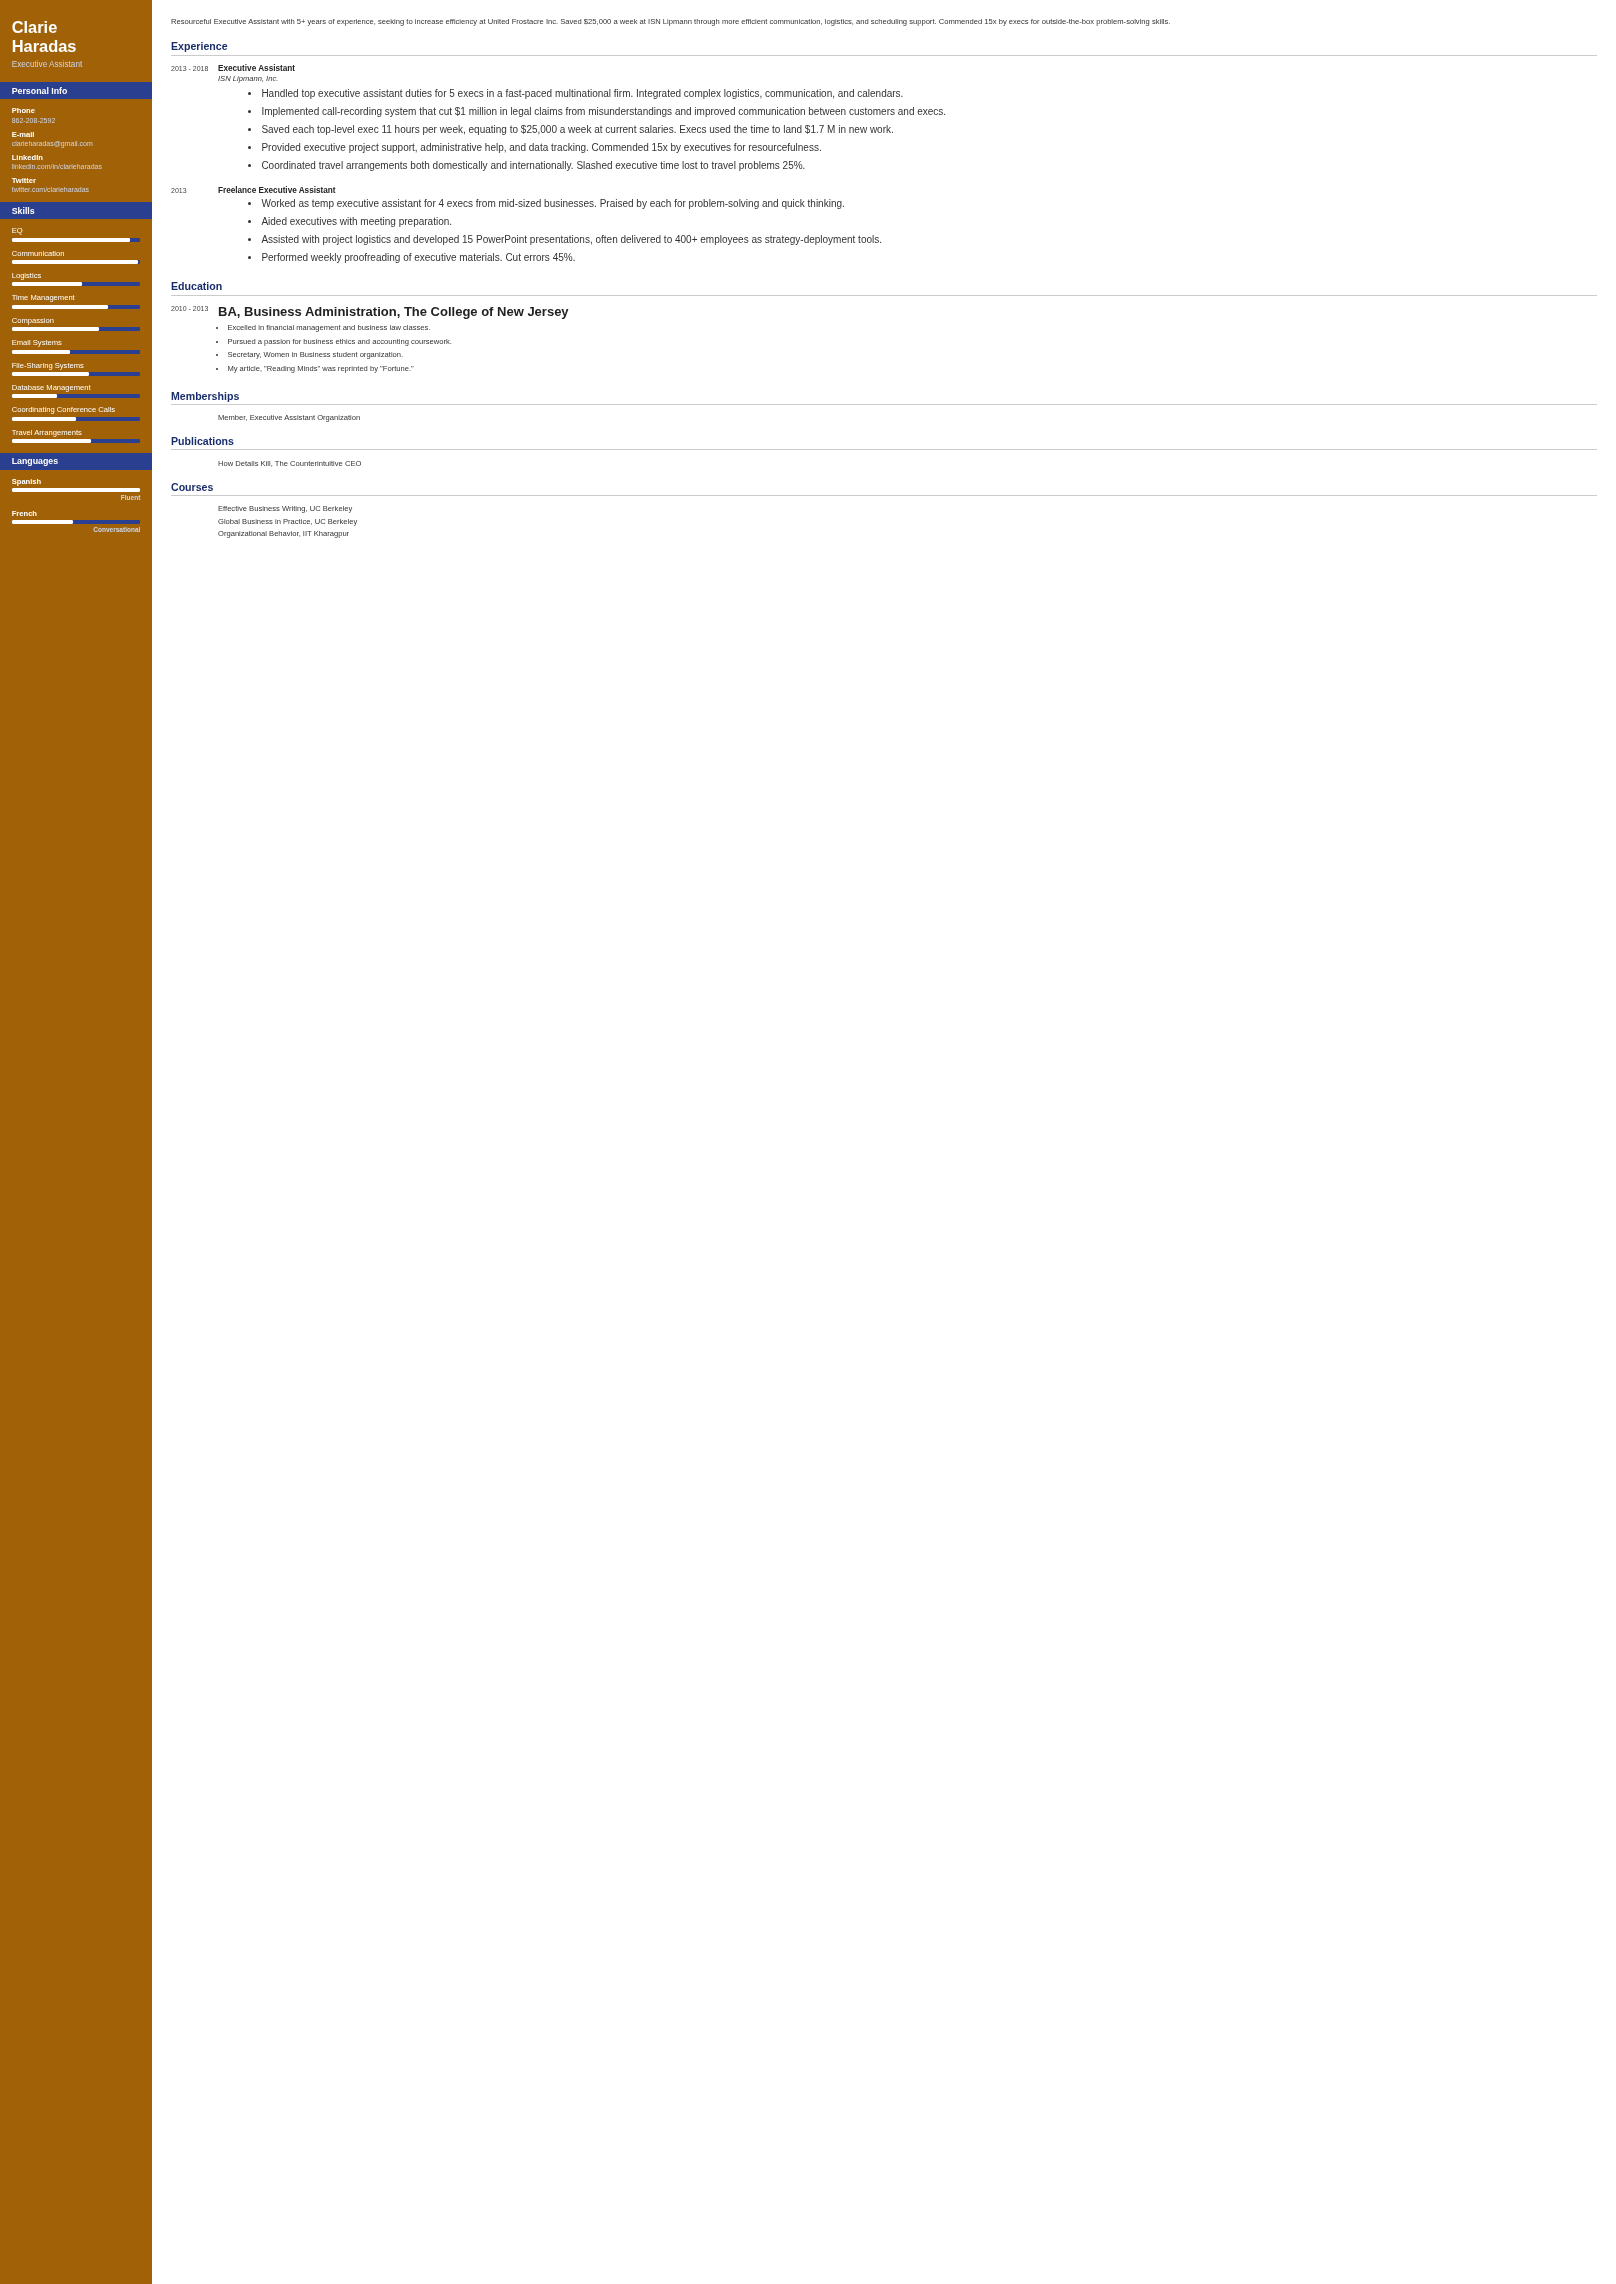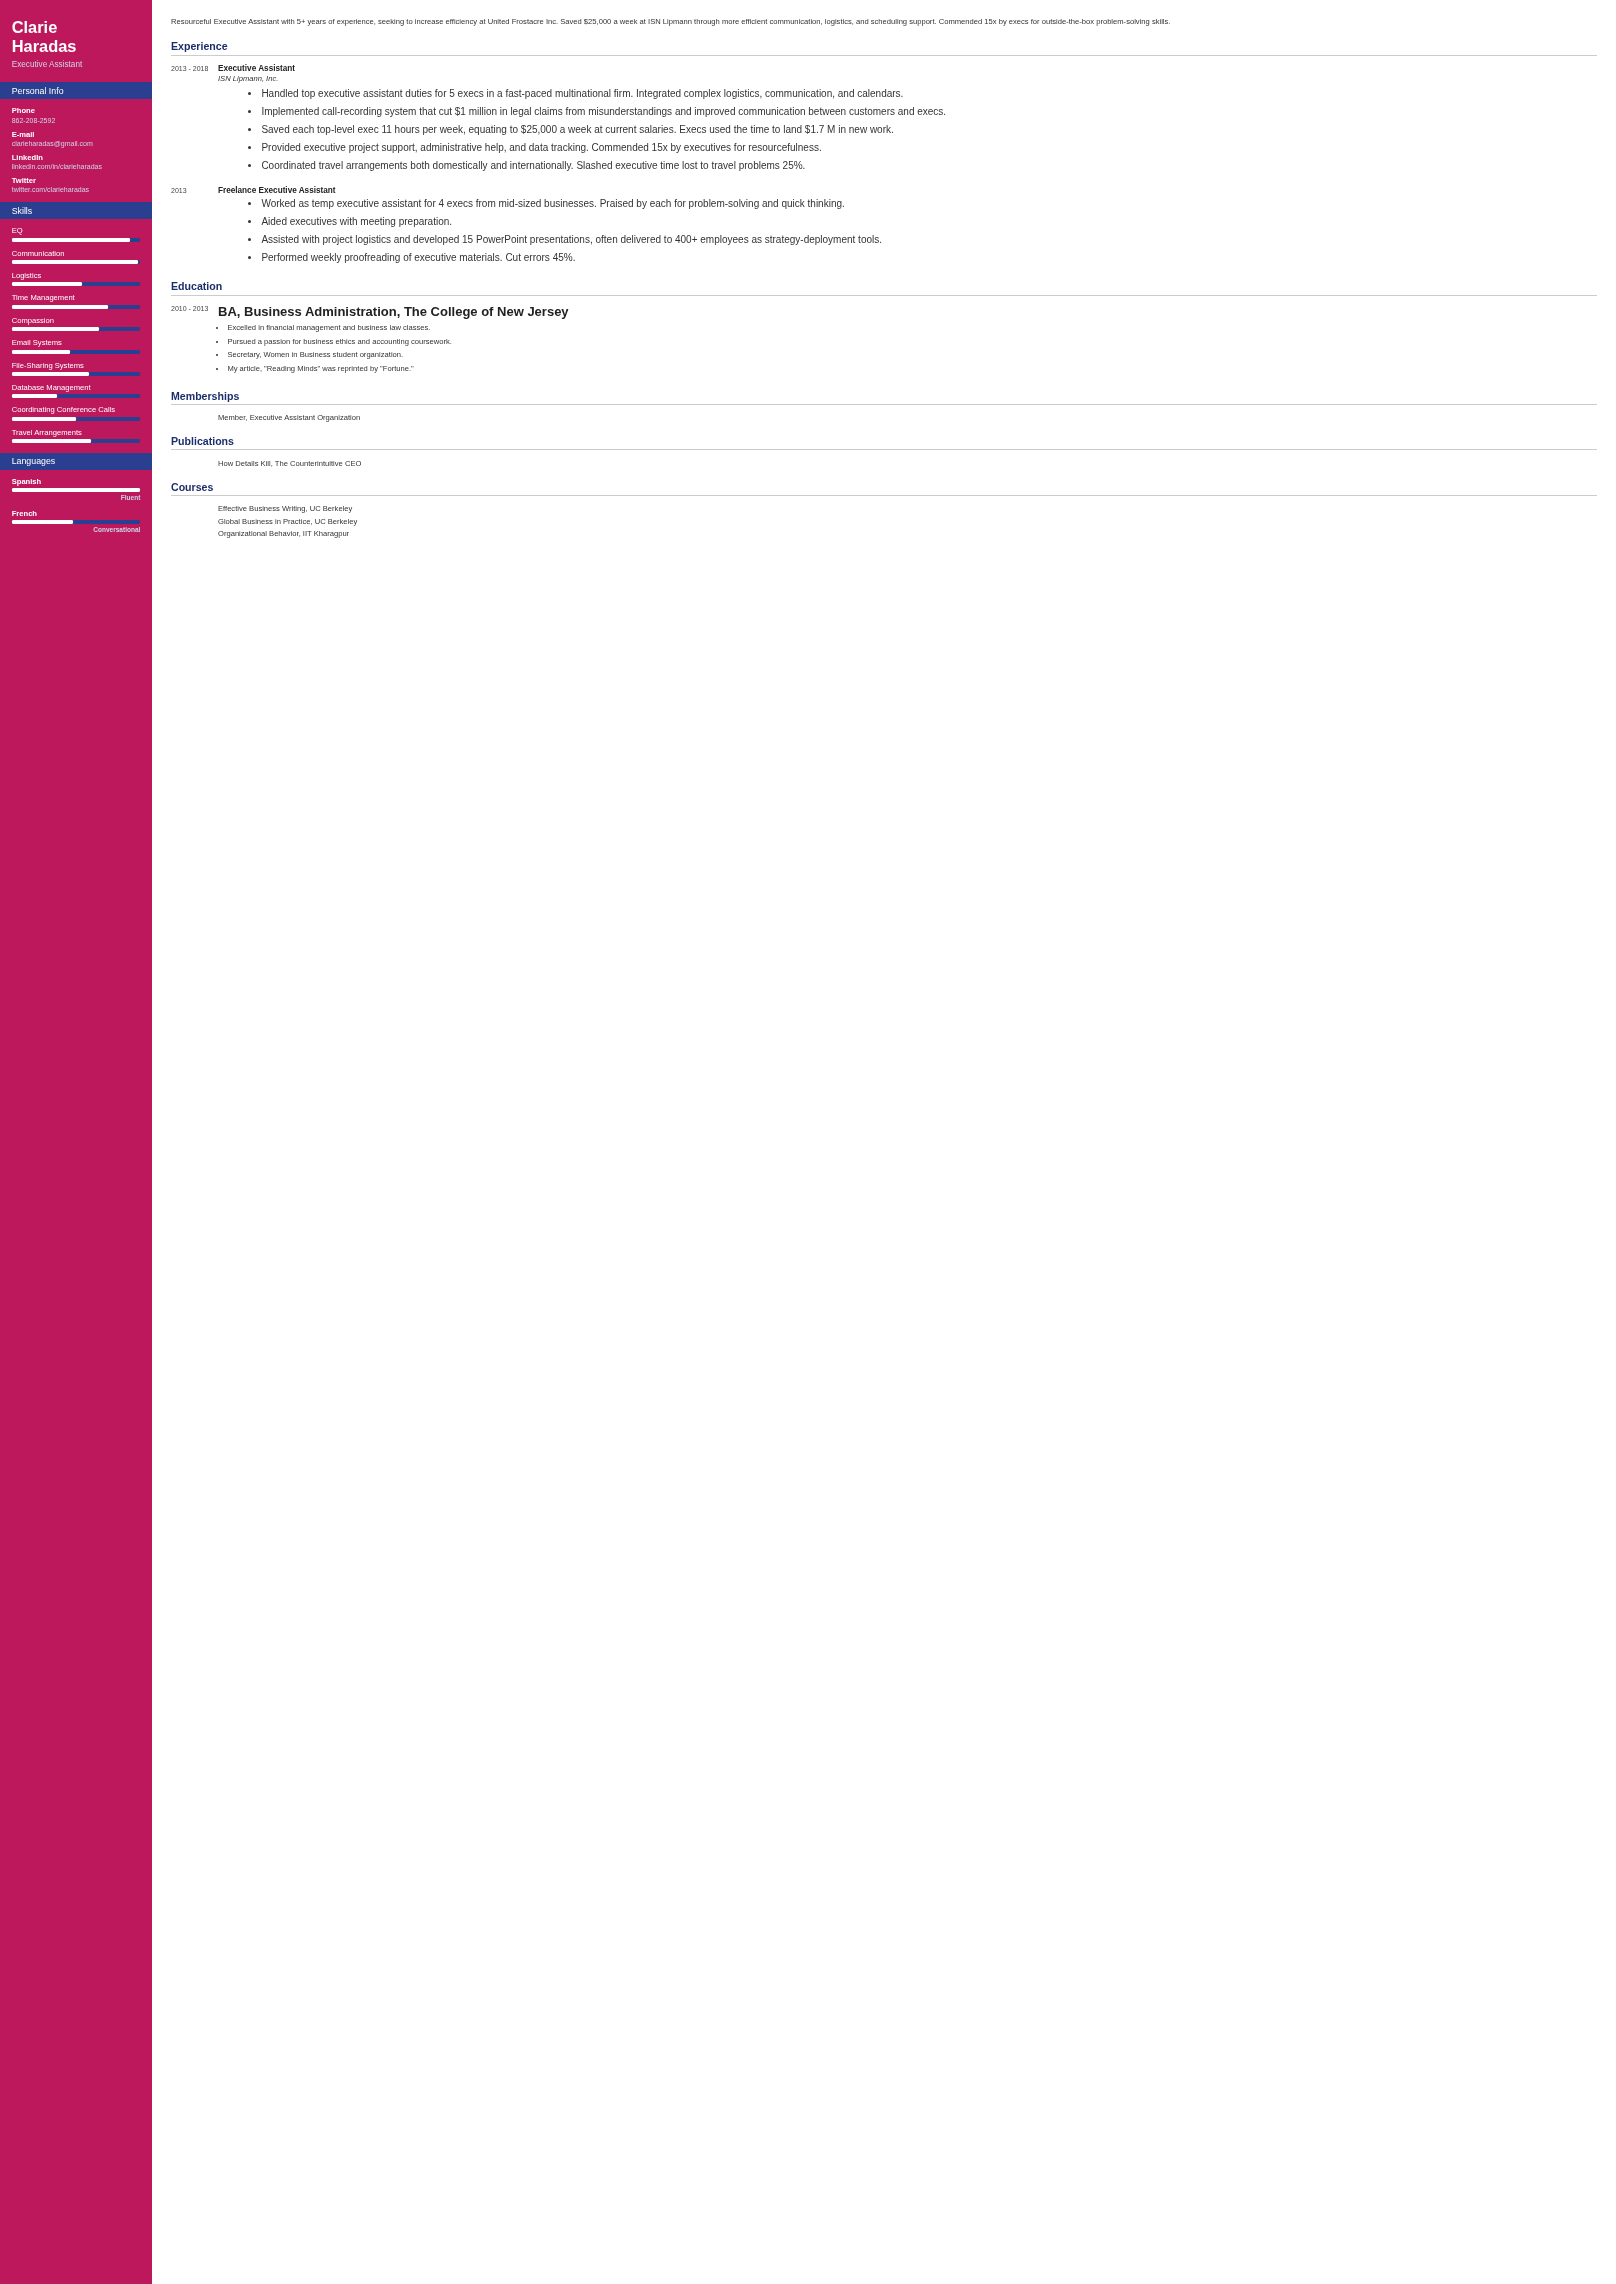--- a/index.html
+++ b/index.html
@@ -5,41 +5,41 @@
     * { margin: 0; padding: 0; box-sizing: border-box; }
     body {
       font-family: Arial, sans-serif;
       display: flex;
       min-height: 100vh;
       background: #fff;
     }
     .sidebar {
       width: 152px;
       min-width: 152px;
-      background: #be185d;
+      background: #a16207;
       color: #fff;
       padding: 17.6px 11.7px;
     }
     .sidebar-name {
       font-size: 16.4px;
       font-weight: bold;
       line-height: 1.2;
       margin-bottom: 3.5px;
     }
     .sidebar-title {
       font-size: 8.2px;
       font-weight: normal;
       margin-bottom: 13px;
       color: #cdd5ea;
     }
     .sidebar-section-title {
       background: #2a3f8f;
       color: #fff;
       font-size: 8.8px;
-      font-weight: normal;
+      font-weight: bold;
       padding: 3.5px 4.7px;
       margin: 9.4px -11.7px 7px -11.7px;
       padding-left: 11.7px;
     }
     .info-label {
       font-weight: bold;
       font-size: 7.6px;
       margin-top: 5.9px;
       margin-bottom: 1.2px;
     }

